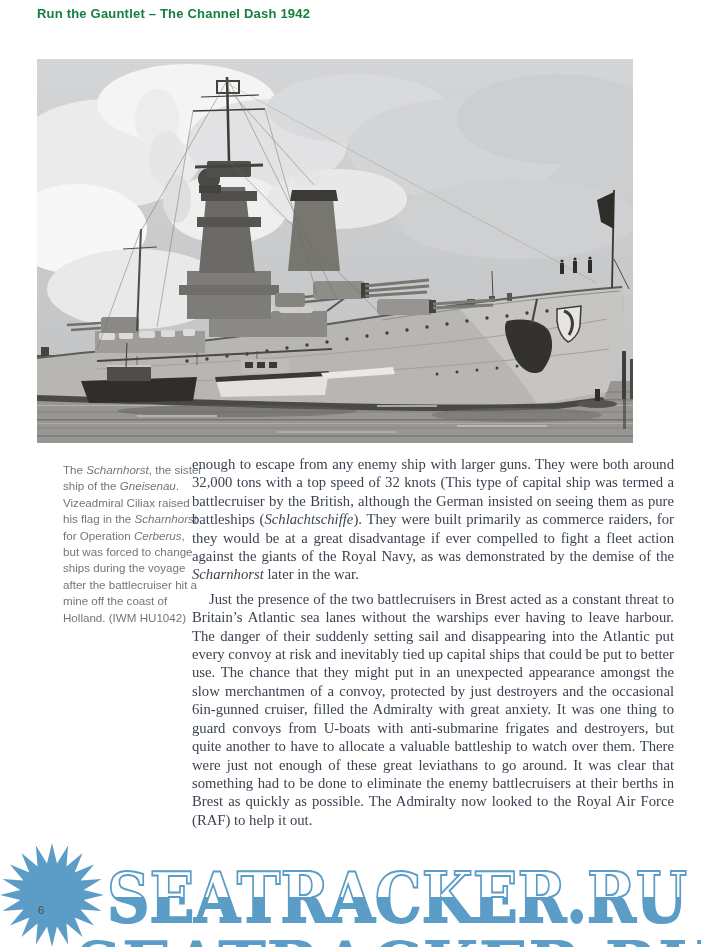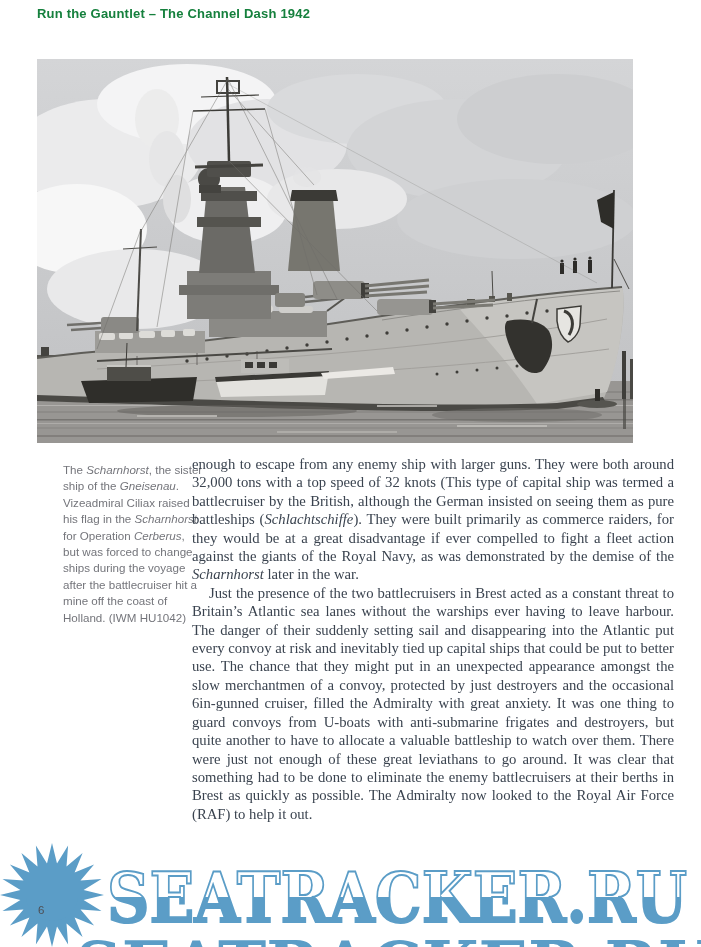--- a/index.html
+++ b/index.html
@@ -18,21 +18,21 @@
     position:absolute;left:40px;top:462px;width:141px;
     font-family:"Liberation Sans",sans-serif;font-size:11.6px;line-height:16.4px;
     color:#74757b;
     margin-left:23px;
   }
   .bodytext{
     position:absolute;left:192px;top:455px;width:482px;
     font-size:14.7px;line-height:18.4px;color:#3a434f;text-align:justify;
   }
   .bodytext p{margin:0;padding:0;}
-  .bodytext p.indent{text-indent:17px;}
+  .bodytext p.indent{text-indent:17px;margin-top:6px;}
   .watermark{position:absolute;left:0;top:843px;width:701px;height:104px;z-index:2;}
   .watermark svg{display:block;}
   .wm-text{font-family:"DejaVu Serif",serif;font-weight:bold;font-size:70px;}
   .pagenum{
     position:absolute;left:38px;top:904px;z-index:3;
     font-family:"Liberation Sans",sans-serif;font-size:11.5px;color:#4e4f54;
   }
 </style>
 </head>
 <body>

